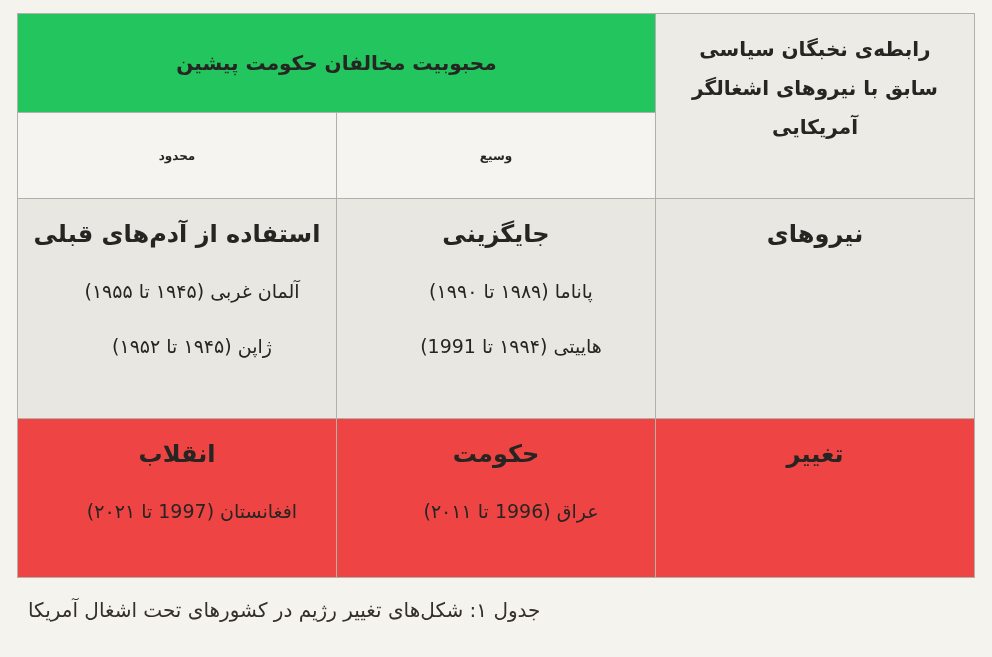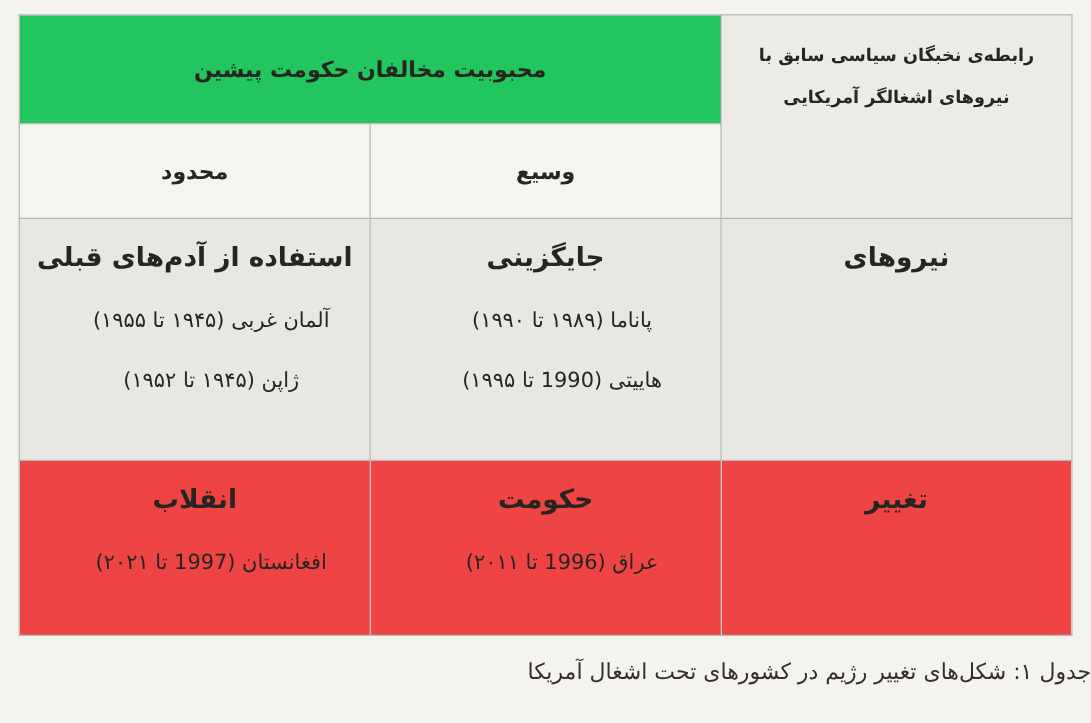--- a/index.html
+++ b/index.html
@@ -27,35 +27,35 @@
     border: 1px solid #b2b0ab;
     text-align: center;
     overflow: hidden;
   }
   
   .hdr-main {
     background: #edebe6;
     vertical-align: top;
     padding: 16px 22px 0 22px;
     font-weight: bold;
-    font-size: 16px;
+    font-size: 20px;
     line-height: 39px;
   }
   .hdr-span {
     background: #22c55e;
     height: 99px;
     font-weight: bold;
     font-size: 20px;
     vertical-align: middle;
   }
   .hdr-sub {
     background: #f5f4f0;
     height: 86px;
     font-weight: bold;
-    font-size: 20px;
+    font-size: 12px;
     vertical-align: middle;
     margin-top: 26px;
   }
   
   tr.row-shaded td { background: #e9e7e2; }
   tr.row-light  td { background: #ef4444; }
   td.body-cell {
     vertical-align: top;
     padding-top: 21px;
   }
@@ -71,21 +71,21 @@
     font-size: 19px;
     line-height: 28px;
     margin: 0 0 27px 0;
     padding-left: 30px;
   }
   .caption {
     position: absolute;
     top: 598px;
     right: 0;
     width: 984px;
-    text-align: right;
+    text-align: left;
     font-size: 20px;
     color: #33302c;
     padding-left: 20px;
   }
 </style>
 </head>
 <body>
 
 <div class="table-wrap">
   <table class="regime-table">
@@ -104,21 +104,21 @@
         <th class="hdr-sub">محدود</th>
       </tr>
 
       <tr class="row-shaded">
         <td class="body-cell">
           <div class="cell-title">نیروهای</div>
         </td>
         <td class="body-cell">
           <div class="cell-title">جایگزینی</div>
           <div class="cell-line">پاناما (۱۹۸۹ تا ۱۹۹۰)</div>
-          <div class="cell-line">هاییتی (1990 تا ۱۹۹۵)</div>
+          <div class="cell-line">هاییتی (۱۹۹۴ تا 1991)</div>
         </td>
         <td class="body-cell">
           <div class="cell-title">استفاده از آدم‌های قبلی</div>
           <div class="cell-line">آلمان غربی (۱۹۴۵ تا ۱۹۵۵)</div>
           <div class="cell-line">ژاپن (۱۹۴۵ تا ۱۹۵۲)</div>
         </td>
       </tr>
 
       <tr class="row-light">
         <td class="body-cell">

